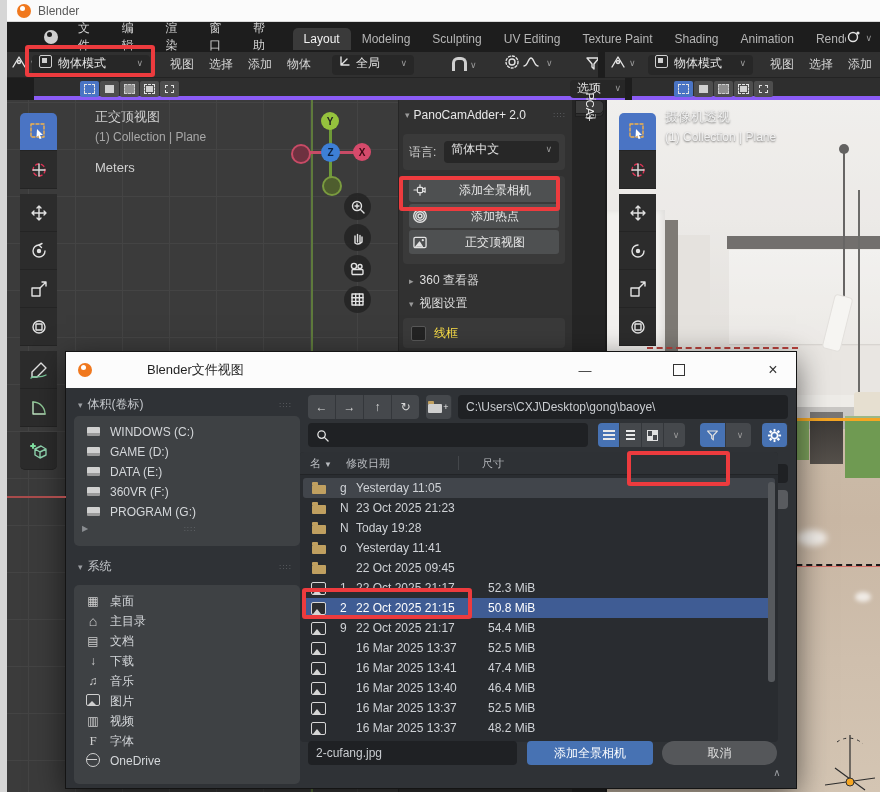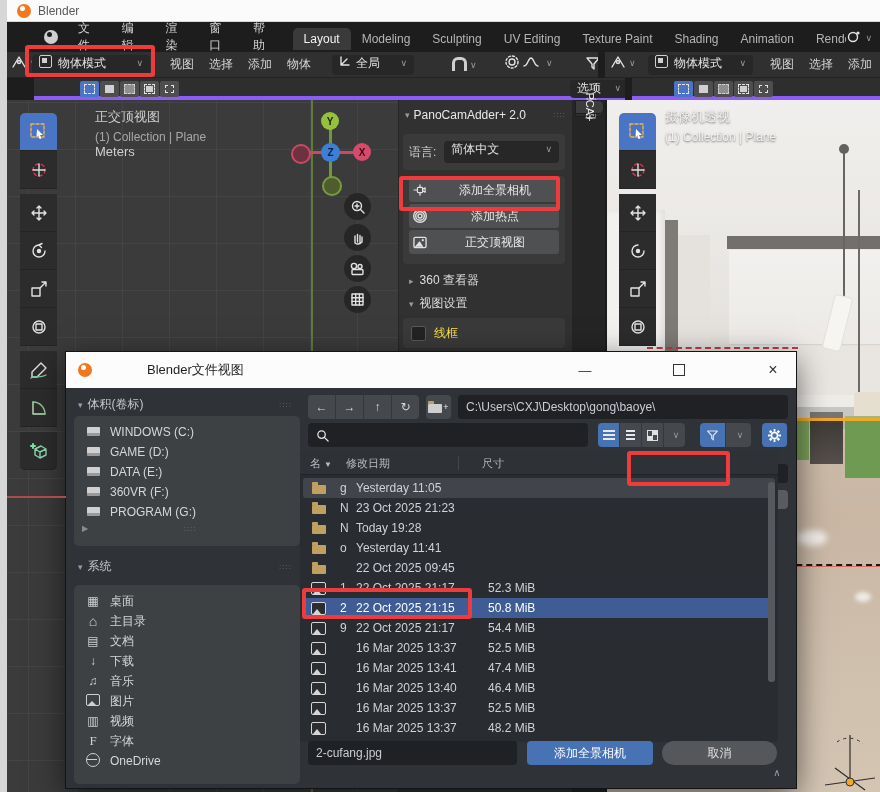--- a/index.html
+++ b/index.html
@@ -256,21 +256,21 @@
         <span class="msq" style="width:7px;height:6px;"></span>
       </span>
   </div>
 </div>
 
 <div class="abs vp-left">
   <div class="abs" style="left:304px;top:0;width:2px;height:692px;background:#5e7a3c;"></div>
   <div class="abs" style="left:88px;top:8px;">
     <div class="vp-text1">正交顶视图</div>
     <div class="vp-text2" style="margin-top:4px;">(1) Collection | Plane</div>
-    <div class="vp-text1" style="margin-top:0;">Meters</div>
+    <div class="vp-text1" style="margin-top:16px;">Meters</div>
   </div>
 
   <div class="abs toolcol" style="left:13px;top:13px;">
     <div class="tbtn active">
         <svg class="icn" width="20" height="20" viewBox="0 0 20 20">
           <rect x="2" y="2" width="13" height="13" stroke-dasharray="3 2" stroke="#f4b24a"></rect>
           <path d="M8 7 L14 13 L11 13 L12.5 16.5 L10.5 17 L9.5 13.5 L7.5 15 Z" fill="#fff" stroke="none"></path>
         </svg>
       </div>
     <div class="tbtn">

